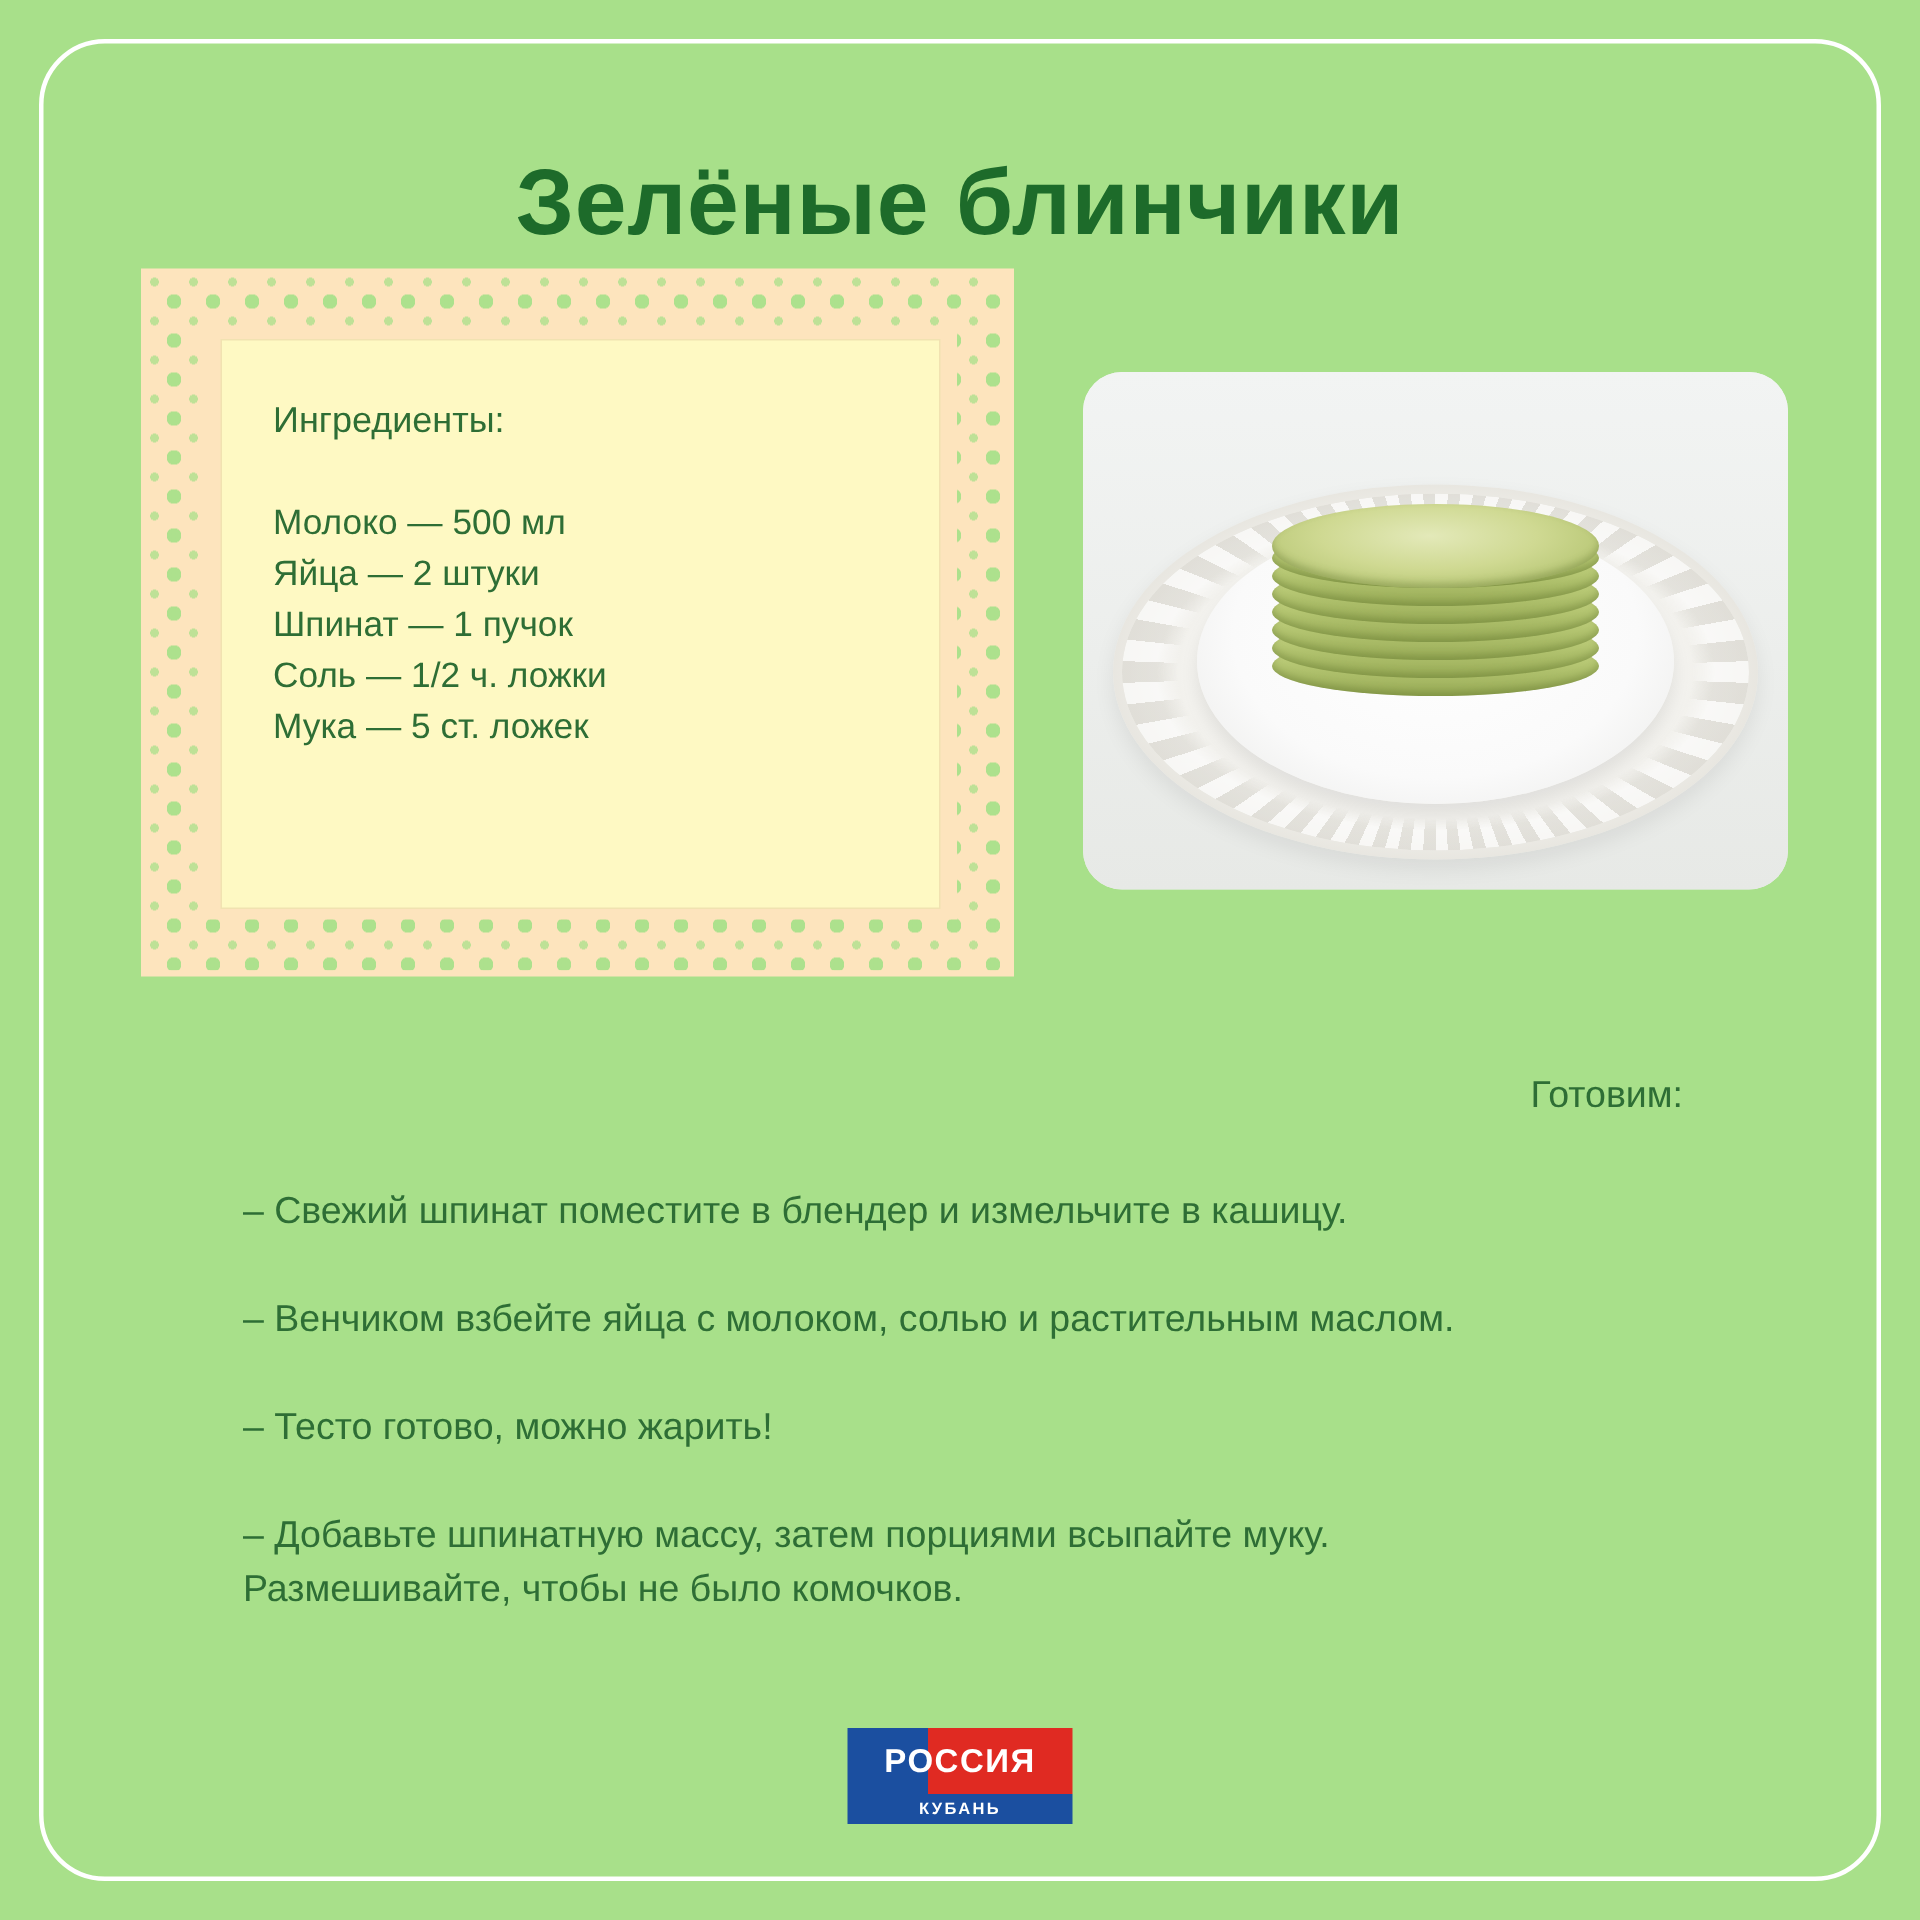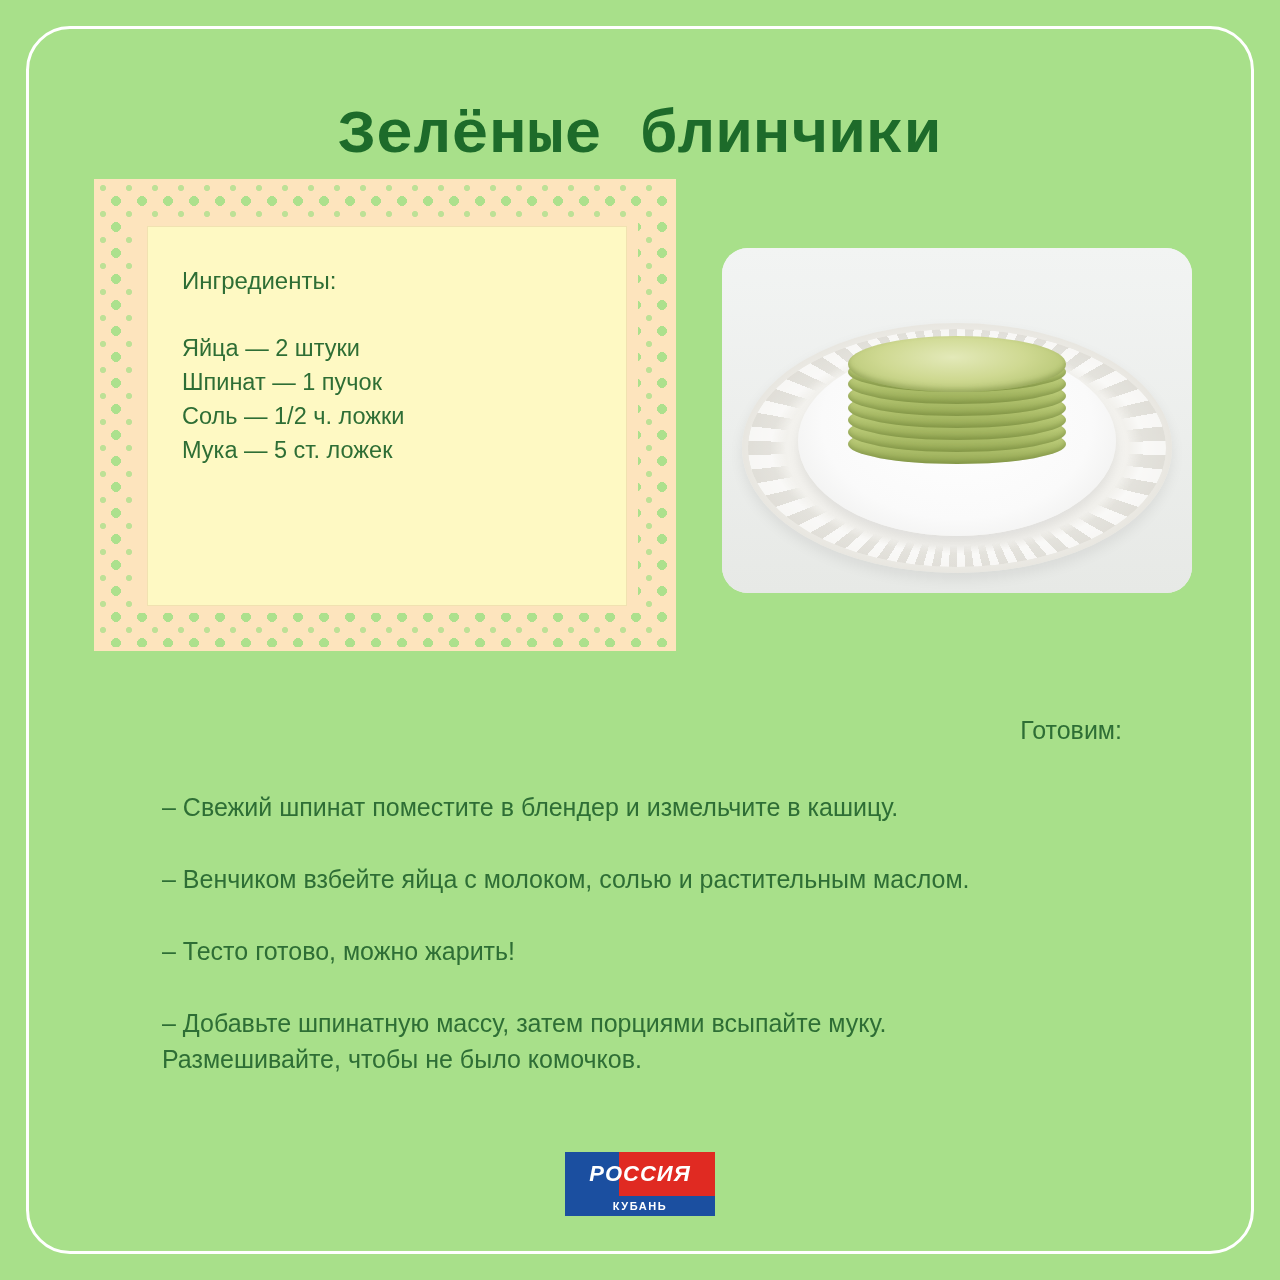--- a/index.html
+++ b/index.html
@@ -24,21 +24,21 @@
     border-radius: 44px;
     box-sizing: border-box;
     pointer-events: none;
   }
   .title {
     position: absolute;
     top: 58px;
     left: 0;
     width: 1280px;
     text-align: center;
-    font-family: Liberation Mono, monospace;
+    font-family: Liberation Sans, sans-serif;
     font-weight: bold;
     font-size: 62px;
     letter-spacing: 0.5px;
     color: #1d6b2a;
   }
 
   
   .doily-wrap {
     position: absolute;
     left: 70px;
@@ -198,21 +198,20 @@
     transform: translateX(-50%);
     top: 1152px;
     width: 150px;
   }
   .logo-main {
     height: 44px;
     background: linear-gradient(90deg, #1b4fa0 0%, #1b4fa0 36%, #e02a22 36%, #e02a22 100%);
     display: flex;
     align-items: center;
     justify-content: center;
-    font-style: italic;
   }
   .logo-main span {
     color: #ffffff;
     font-weight: bold;
     font-size: 22px;
     letter-spacing: 1px;
   }
   .logo-sub {
     height: 20px;
     background: #1b4fa0;
@@ -235,20 +234,21 @@
 <h1 class="title">Зелёные блинчики</h1>
 
 <div class="doily-wrap">
   <div class="doily-base"></div>
   <div class="lace-holes"></div>
 
   <div class="ingredients-box">
     <div class="ingredients-inner">
       <div class="ing-head">Ингредиенты:</div>
       <ul class="ing-list">
+        <li>Молоко — 500 мл</li>
         <li>Яйца — 2 штуки</li>
         <li>Шпинат — 1 пучок</li>
         <li>Соль — 1/2 ч. ложки</li>
         <li>Мука — 5 ст. ложек</li>
       </ul>
     </div>
   </div>
 </div>
 
 <div class="photo">

